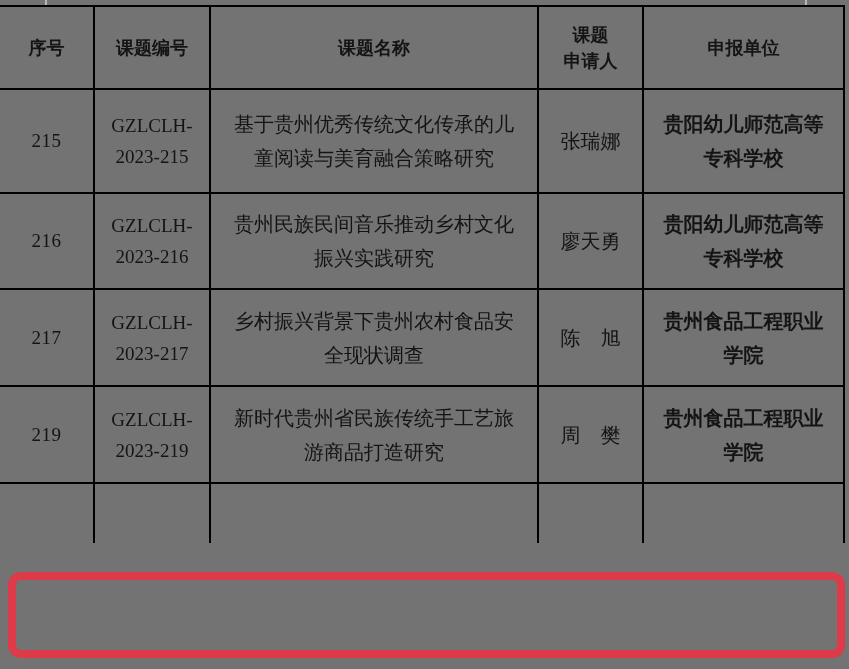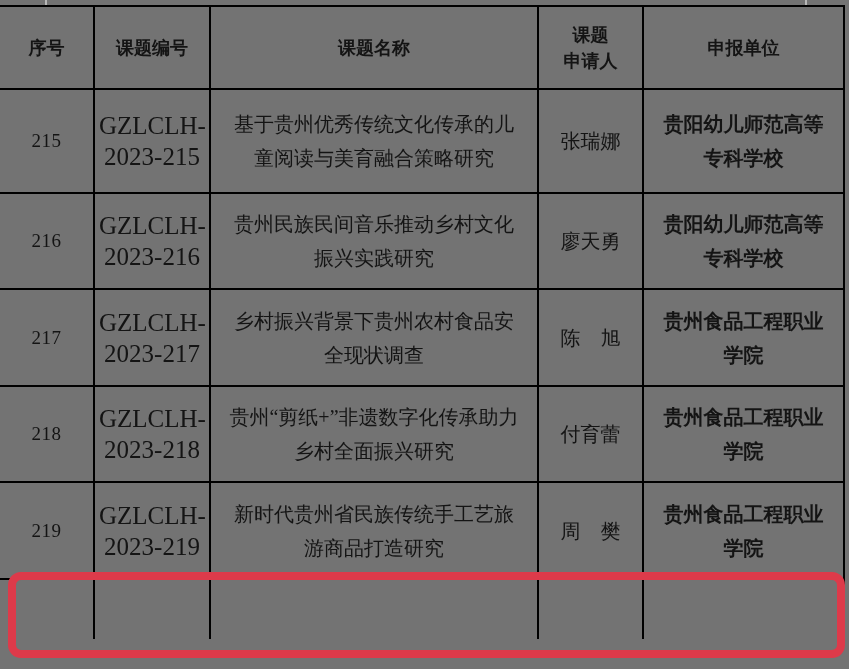--- a/index.html
+++ b/index.html
@@ -63,21 +63,21 @@
   }
   .project-table td {
     font-size: 20px;
     line-height: 34px;
   }
   td.cell-index {
     font-size: 19px;
     letter-spacing: 0.5px;
   }
   td.cell-code {
-    font-size: 25px;
+    font-size: 19px;
     line-height: 31px;
     padding: 0 4px;
   }
   td.cell-title {
     padding: 0 16px;
   }
   td.cell-applicant {
     padding: 0 12px;
   }
   td.cell-org {
@@ -148,27 +148,20 @@
         <td class="cell-applicant">廖天勇</td>
         <td class="cell-org">贵阳幼儿师范高等专科学校</td>
       </tr>
       <tr class="row-217">
         <td class="cell-index">217</td>
         <td class="cell-code">GZLCLH-2023-217</td>
         <td class="cell-title">乡村振兴背景下贵州农村食品安全现状调查</td>
         <td class="cell-applicant">陈　旭</td>
         <td class="cell-org">贵州食品工程职业学院</td>
       </tr>
-      <tr class="row-218">
-        <td class="cell-index">218</td>
-        <td class="cell-code">GZLCLH-2023-218</td>
-        <td class="cell-title">贵州“剪纸+”非遗数字化传承助力乡村全面振兴研究</td>
-        <td class="cell-applicant">付育蕾</td>
-        <td class="cell-org">贵州食品工程职业学院</td>
-      </tr>
       <tr class="row-219">
         <td class="cell-index">219</td>
         <td class="cell-code">GZLCLH-2023-219</td>
         <td class="cell-title">新时代贵州省民族传统手工艺旅游商品打造研究</td>
         <td class="cell-applicant">周　樊</td>
         <td class="cell-org">贵州食品工程职业学院</td>
       </tr>
       <tr class="row-partial">
         <td></td>
         <td></td>

